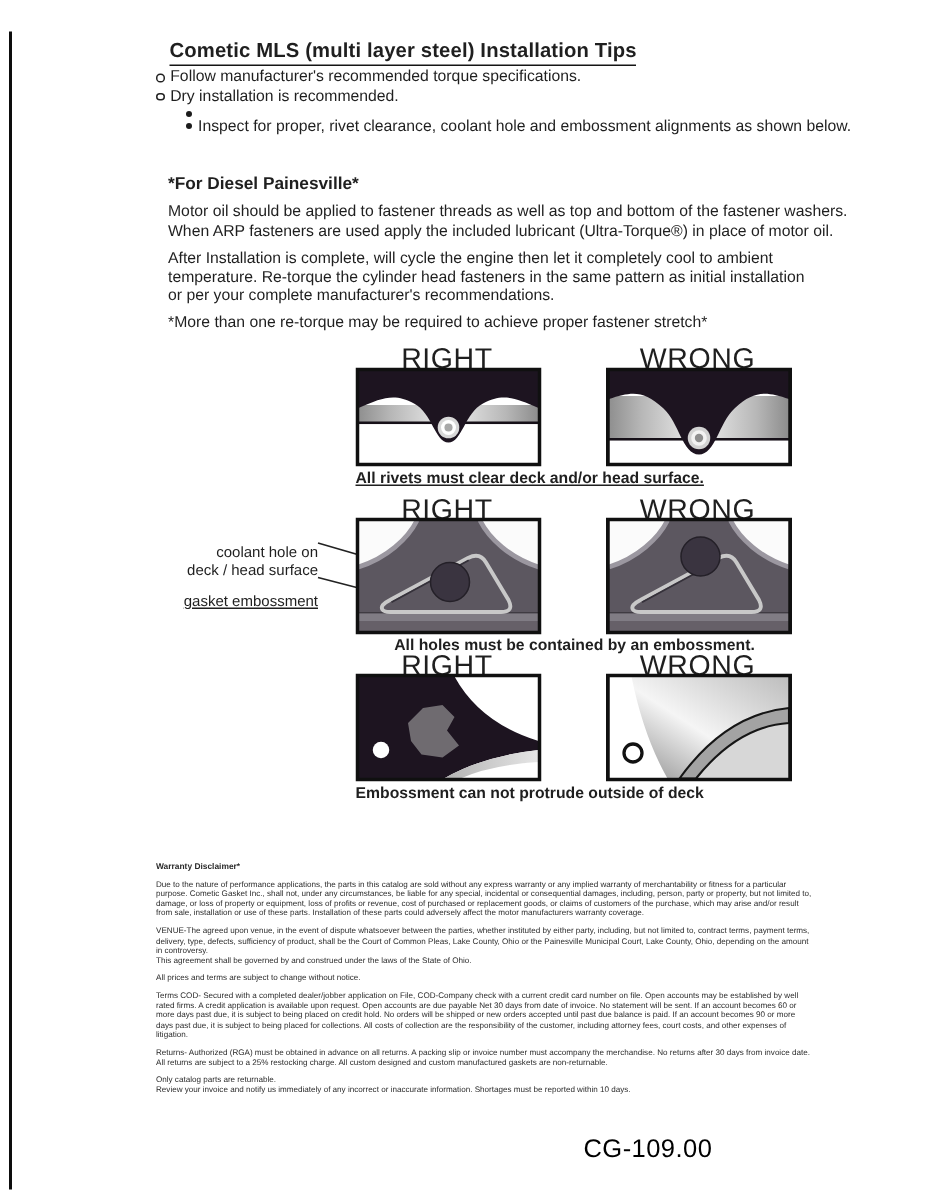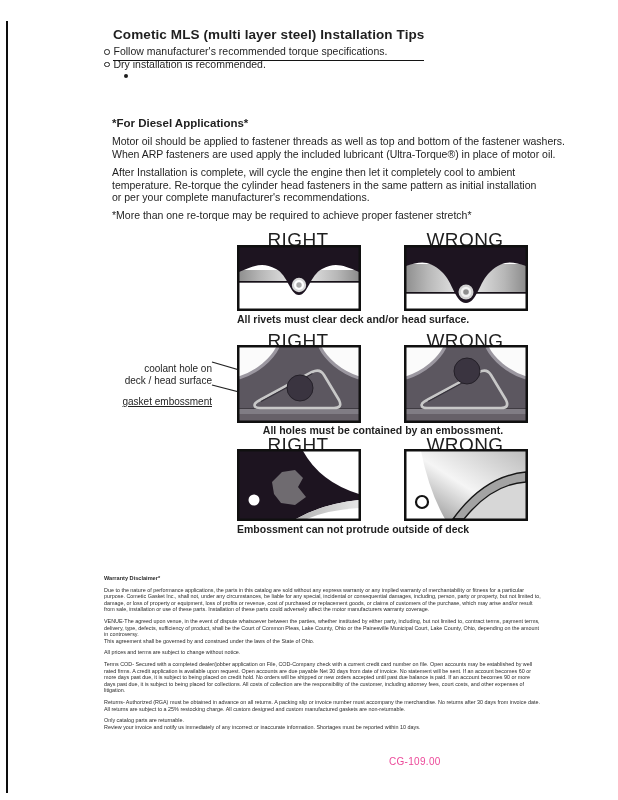--- a/index.html
+++ b/index.html
@@ -3,35 +3,35 @@
 <meta charset="utf-8">
 <style>
   html,body{margin:0;padding:0;}
   body{
     width:618px;height:800px;position:relative;background:#ffffff;
     font-family:"Liberation Sans", sans-serif;color:#1f1f1f;
     overflow:hidden;-webkit-font-smoothing:antialiased;
   }
   .abs{position:absolute;}
   .scan-edge{position:absolute;left:6px;top:21px;width:2px;height:772px;background:#0d0d0d;}
-  .title{font-size:13.5px;font-weight:bold;border-bottom:1.6px solid #141414;padding-bottom:18px;display:inline-block;letter-spacing:.1px;}
+  .title{font-size:13.5px;font-weight:bold;border-bottom:1.6px solid #141414;padding-bottom:2px;display:inline-block;letter-spacing:.1px;}
   .body-txt{font-size:10.5px;line-height:12.6px;}
   .bullet-row{display:flex;align-items:flex-start;}
   .b-open{width:3.5px;height:3.5px;border:1.1px solid #222;border-radius:50%;margin:4px 4px 0 0;flex:0 0 auto;}
   .b-fill{width:4px;height:4px;background:#1c1c1c;border-radius:50%;margin:4px 4px 0 0;flex:0 0 auto;}
   .sub{margin-left:20px;}
   .h2{font-size:11.5px;font-weight:bold;}
   .dg-label{font-size:19px;letter-spacing:.4px;text-align:center;width:122px;}
   .dg-caption{font-size:10.5px;font-weight:bold;line-height:12px;}
   .callout{font-size:10px;line-height:11.5px;text-align:right;margin-top:16px;}
   .fineprint{width:437px;font-size:5.4px;line-height:6.6px;color:#2b2b2b;}
   .fineprint p{margin:0 0 5px 0;}
   .fineprint p.tight{margin-bottom:0;}
   .fineprint .fp-head{font-weight:bold;font-size:5.6px;margin:0 0 5px 0;}
-  .docnum{font-size:10px;letter-spacing:.3px;color:#ec4899;}
+  .docnum{font-size:17px;letter-spacing:.3px;color:#000000;}
   svg{display:block;}
 </style>
 </head>
 <body>
 
 <div class="scan-edge"></div>
 
 <div class="abs" style="left:113px;top:25px;">
   <span class="title">Cometic MLS (multi layer steel) Installation Tips</span>
 </div>
@@ -41,23 +41,27 @@
     <span class="b-open"></span>
     <span>Follow manufacturer's recommended torque specifications.</span>
   </div>
   <div class="bullet-row">
     <span class="b-open"></span>
     <span>Dry installation is recommended.</span>
   </div>
   <div class="bullet-row sub">
     <span class="b-fill"></span>
   </div>
-</div>
-
-<div class="abs h2" style="left:112px;top:117px;">*For Diesel Applications*</div>
+  <div class="bullet-row sub">
+    <span class="b-fill"></span>
+    <span>Inspect for proper, rivet clearance, coolant hole and embossment alignments as shown below.</span>
+  </div>
+</div>
+
+<div class="abs h2" style="left:112px;top:117px;">*For Diesel Painesville*</div>
 <div class="abs body-txt" style="left:112px;top:135px;">
   <div>Motor oil should be applied to fastener threads as well as top and bottom of the fastener washers.</div>
   <div>When ARP fasteners are used apply the included lubricant (Ultra-Torque®) in place of motor oil.</div>
 </div>
 <div class="abs body-txt" style="left:112px;top:166px;">
   <div>After Installation is complete, will cycle the engine then let it completely cool to ambient</div>
   <div>temperature. Re-torque the cylinder head fasteners in the same pattern as initial installation</div>
   <div>or per your complete manufacturer's recommendations.</div>
 </div>
 <div class="abs body-txt" style="left:112px;top:209px;">*More than one re-torque may be required to achieve proper fastener stretch*</div>
@@ -89,21 +93,21 @@
   <rect x="1" y="1" width="122" height="64" fill="#ffffff"></rect>
   <rect x="2" y="19" width="120" height="29" fill="url(#g1)"></rect>
   <rect x="2" y="47" width="120" height="1.7" fill="#161018"></rect>
   <path d="M2,2 H122 V21 C107,16 99,15 86,27 C75,37 73,58 62,58 C51,58 49,37 38,27 C25,15 17,16 2,21 Z" fill="#1d1420"></path>
   <circle cx="62" cy="47" r="7.5" fill="#d2d2d2"></circle>
   <circle cx="62" cy="47" r="5.2" fill="#f2f2f2"></circle>
   <circle cx="62" cy="47" r="2.8" fill="#8e8e8e"></circle>
   <rect x="1.25" y="1.25" width="121.5" height="63.5" fill="none" stroke="#101010" stroke-width="2.5"></rect>
 </svg>
 
-<div class="abs dg-caption" style="left:237px;top:313px;">All rivets must clear deck and/or head surface.</div>
+<div class="abs dg-caption" style="left:237px;top:313px;text-decoration:underline;">All rivets must clear deck and/or head surface.</div>
 
 <div class="abs dg-label" style="left:237px;top:330px;">RIGHT</div>
 <div class="abs dg-label" style="left:404px;top:330px;">WRONG</div>
 
 <div class="abs callout" style="left:100px;top:347px;width:112px;">
   <div>coolant hole on</div>
   <div>deck / head surface</div>
 </div>
 <div class="abs callout" style="left:100px;top:380px;width:112px;text-decoration:underline;">gasket embossment</div>
 

